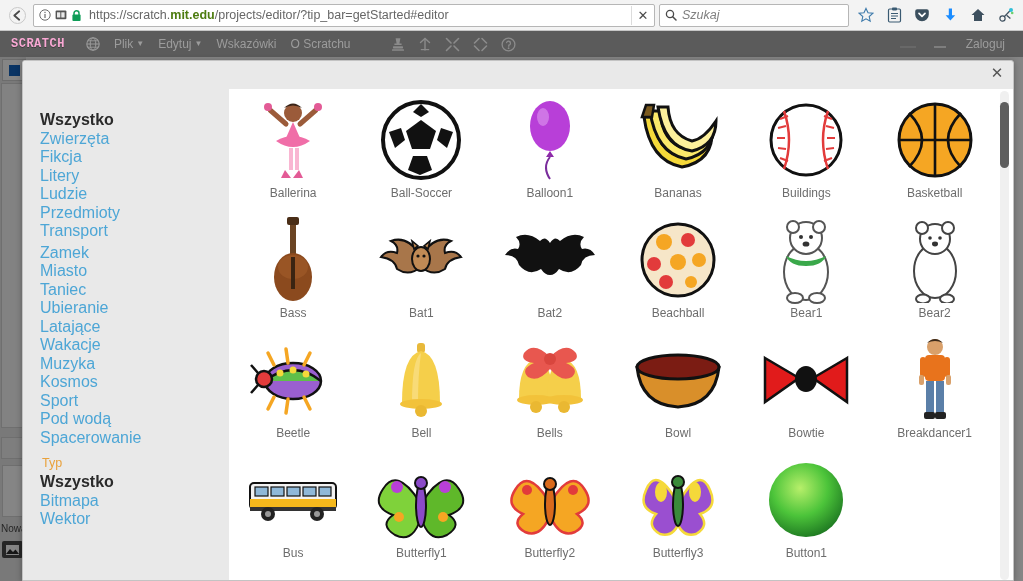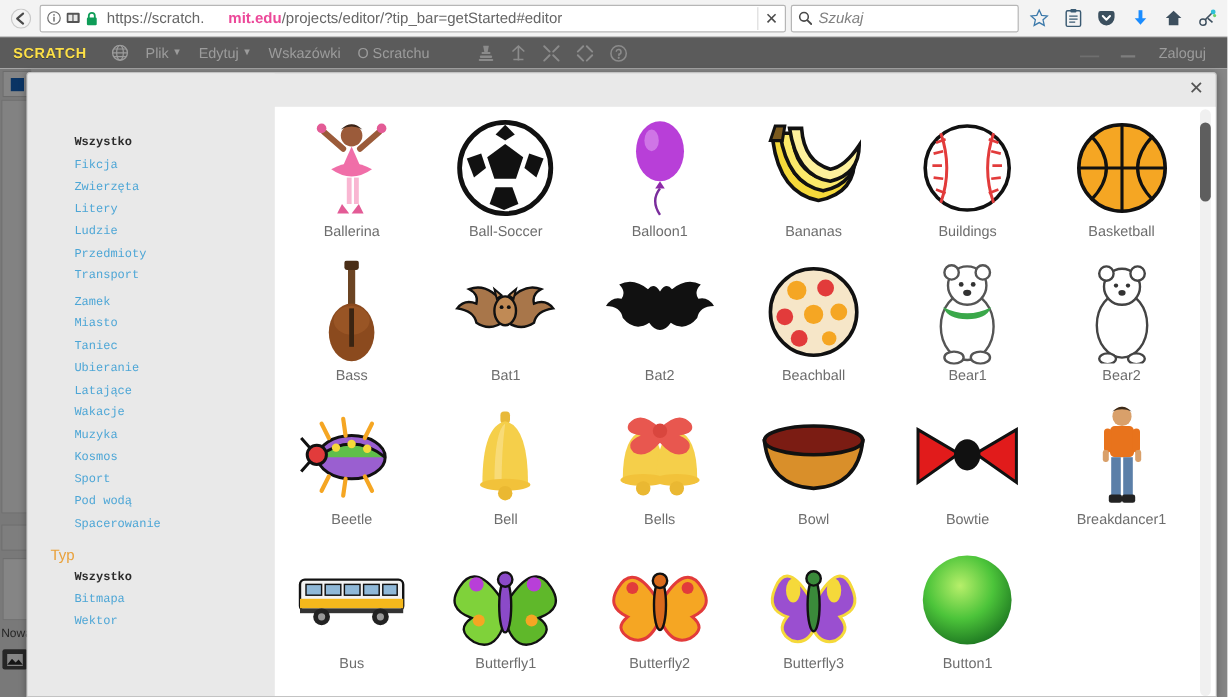--- a/index.html
+++ b/index.html
@@ -31,21 +31,21 @@
     display: flex; align-items: center; box-sizing: border-box;
     min-width: 0;
   }
   .url-icons { display: flex; align-items: center; padding-left: 5px; gap: 4px; }
   .ic { display:flex; align-items:center; justify-content:center; }
   .url-text {
     flex: 1 1 auto; font-size: 12.5px; color: #3a3a3a;
     padding-left: 7px; white-space: nowrap; overflow: hidden;
     line-height: 21px;
   }
-  .url-text b { font-weight: bold; color: #ec4899; margin-left: 20px; }
+  .url-text b { font-weight: bold; color: #4d7c0f; }
   .url-text .dim { color: #666; }
   .url-clear {
     width: 22px; text-align: center; color: #4c4c4c; font-size: 13px;
     border-left: 1px solid #dcdcdc; line-height: 19px; height: 19px;
   }
   .searchbar {
     width: 190px; height: 23px; background: #fff;
     border: 1px solid #b6b6b6; border-radius: 2px;
     display: flex; align-items: center; box-sizing: border-box;
     margin-right: 4px;
@@ -62,23 +62,23 @@
 
   
   .scratch-bar {
     position: absolute; left: 0; top: 31px; width: 1023px; height: 26px;
     background: #5b5b5b;
     display: flex; align-items: center;
     box-sizing: border-box;
   }
   .scratch-logo {
     margin-left: 6px; padding: 1px 5px;
-    font-size: 12px; font-weight: bold; color: #fde047;
+    font-size: 12px; font-weight: bold; color: #f9a8d4;
     letter-spacing: 0.5px;
-    font-family: Liberation Sans, sans-serif;
+    font-family: Liberation Mono, monospace;
     border-radius: 3px;
     text-shadow: 0 1px 0 #3d3d3d;
   }
   .sb-item {
     color: #9c9c9c; font-size: 12px; margin-left: 14px;
     display: flex; align-items: center; gap: 3px; white-space: nowrap;
   }
   .sb-globe { margin-left: 16px; }
   .caret { font-size: 8px; line-height: 1; color:#9c9c9c; }
   .sb-tools { display: flex; align-items: center; gap: 13px; margin-left: 40px; }
@@ -156,22 +156,22 @@
   .lib-sidebar {
     position: absolute; left: 0; top: 0; width: 206px; height: 521px;
     background: #e9e9e9; box-sizing: border-box;
     padding-top: 50px;
   }
   .cat-group { margin-bottom: 3px; }
   .cat-head {
     color: #e9a13b; font-size: 12.5px; padding: 6px 0 3px 19px;
   }
   .cat-item {
-    color: #4da6d6; font-size: 10px; padding: 1px 0 1px 39px;
-    line-height: 16.5px; cursor: pointer; font-family: Liberation Mono, monospace;
+    color: #4da6d6; font-size: 16px; padding: 1px 0 1px 17px;
+    line-height: 16.5px; cursor: pointer;
   }
   .cat-item.active { color: #2b2b2b; font-weight: bold; }
 
   
   .lib-grid-wrap {
     position: absolute; left: 206px; top: 28px;
     width: 786px; height: 493px;
     background: #fff;
     overflow: hidden;
   }
@@ -397,22 +397,22 @@
   </div>
   <div class="overlay"></div>
 
   <div class="modal">
     <div class="modal-title">Biblioteka duszków</div>
     <div class="modal-close">✕</div>
 
     <div class="lib-sidebar" id="sidebar">
         <div class="cat-group">
           <div class="cat-item active">Wszystko</div>
+          <div class="cat-item">Zwierzęta</div>
           <div class="cat-item">Fikcja</div>
-          <div class="cat-item">Zwierzęta</div>
           <div class="cat-item">Litery</div>
           <div class="cat-item">Ludzie</div>
           <div class="cat-item">Przedmioty</div>
           <div class="cat-item">Transport</div>
         </div>
         <div class="cat-group">
           <div class="cat-item">Zamek</div>
           <div class="cat-item">Miasto</div>
           <div class="cat-item">Taniec</div>
           <div class="cat-item">Ubieranie</div>

